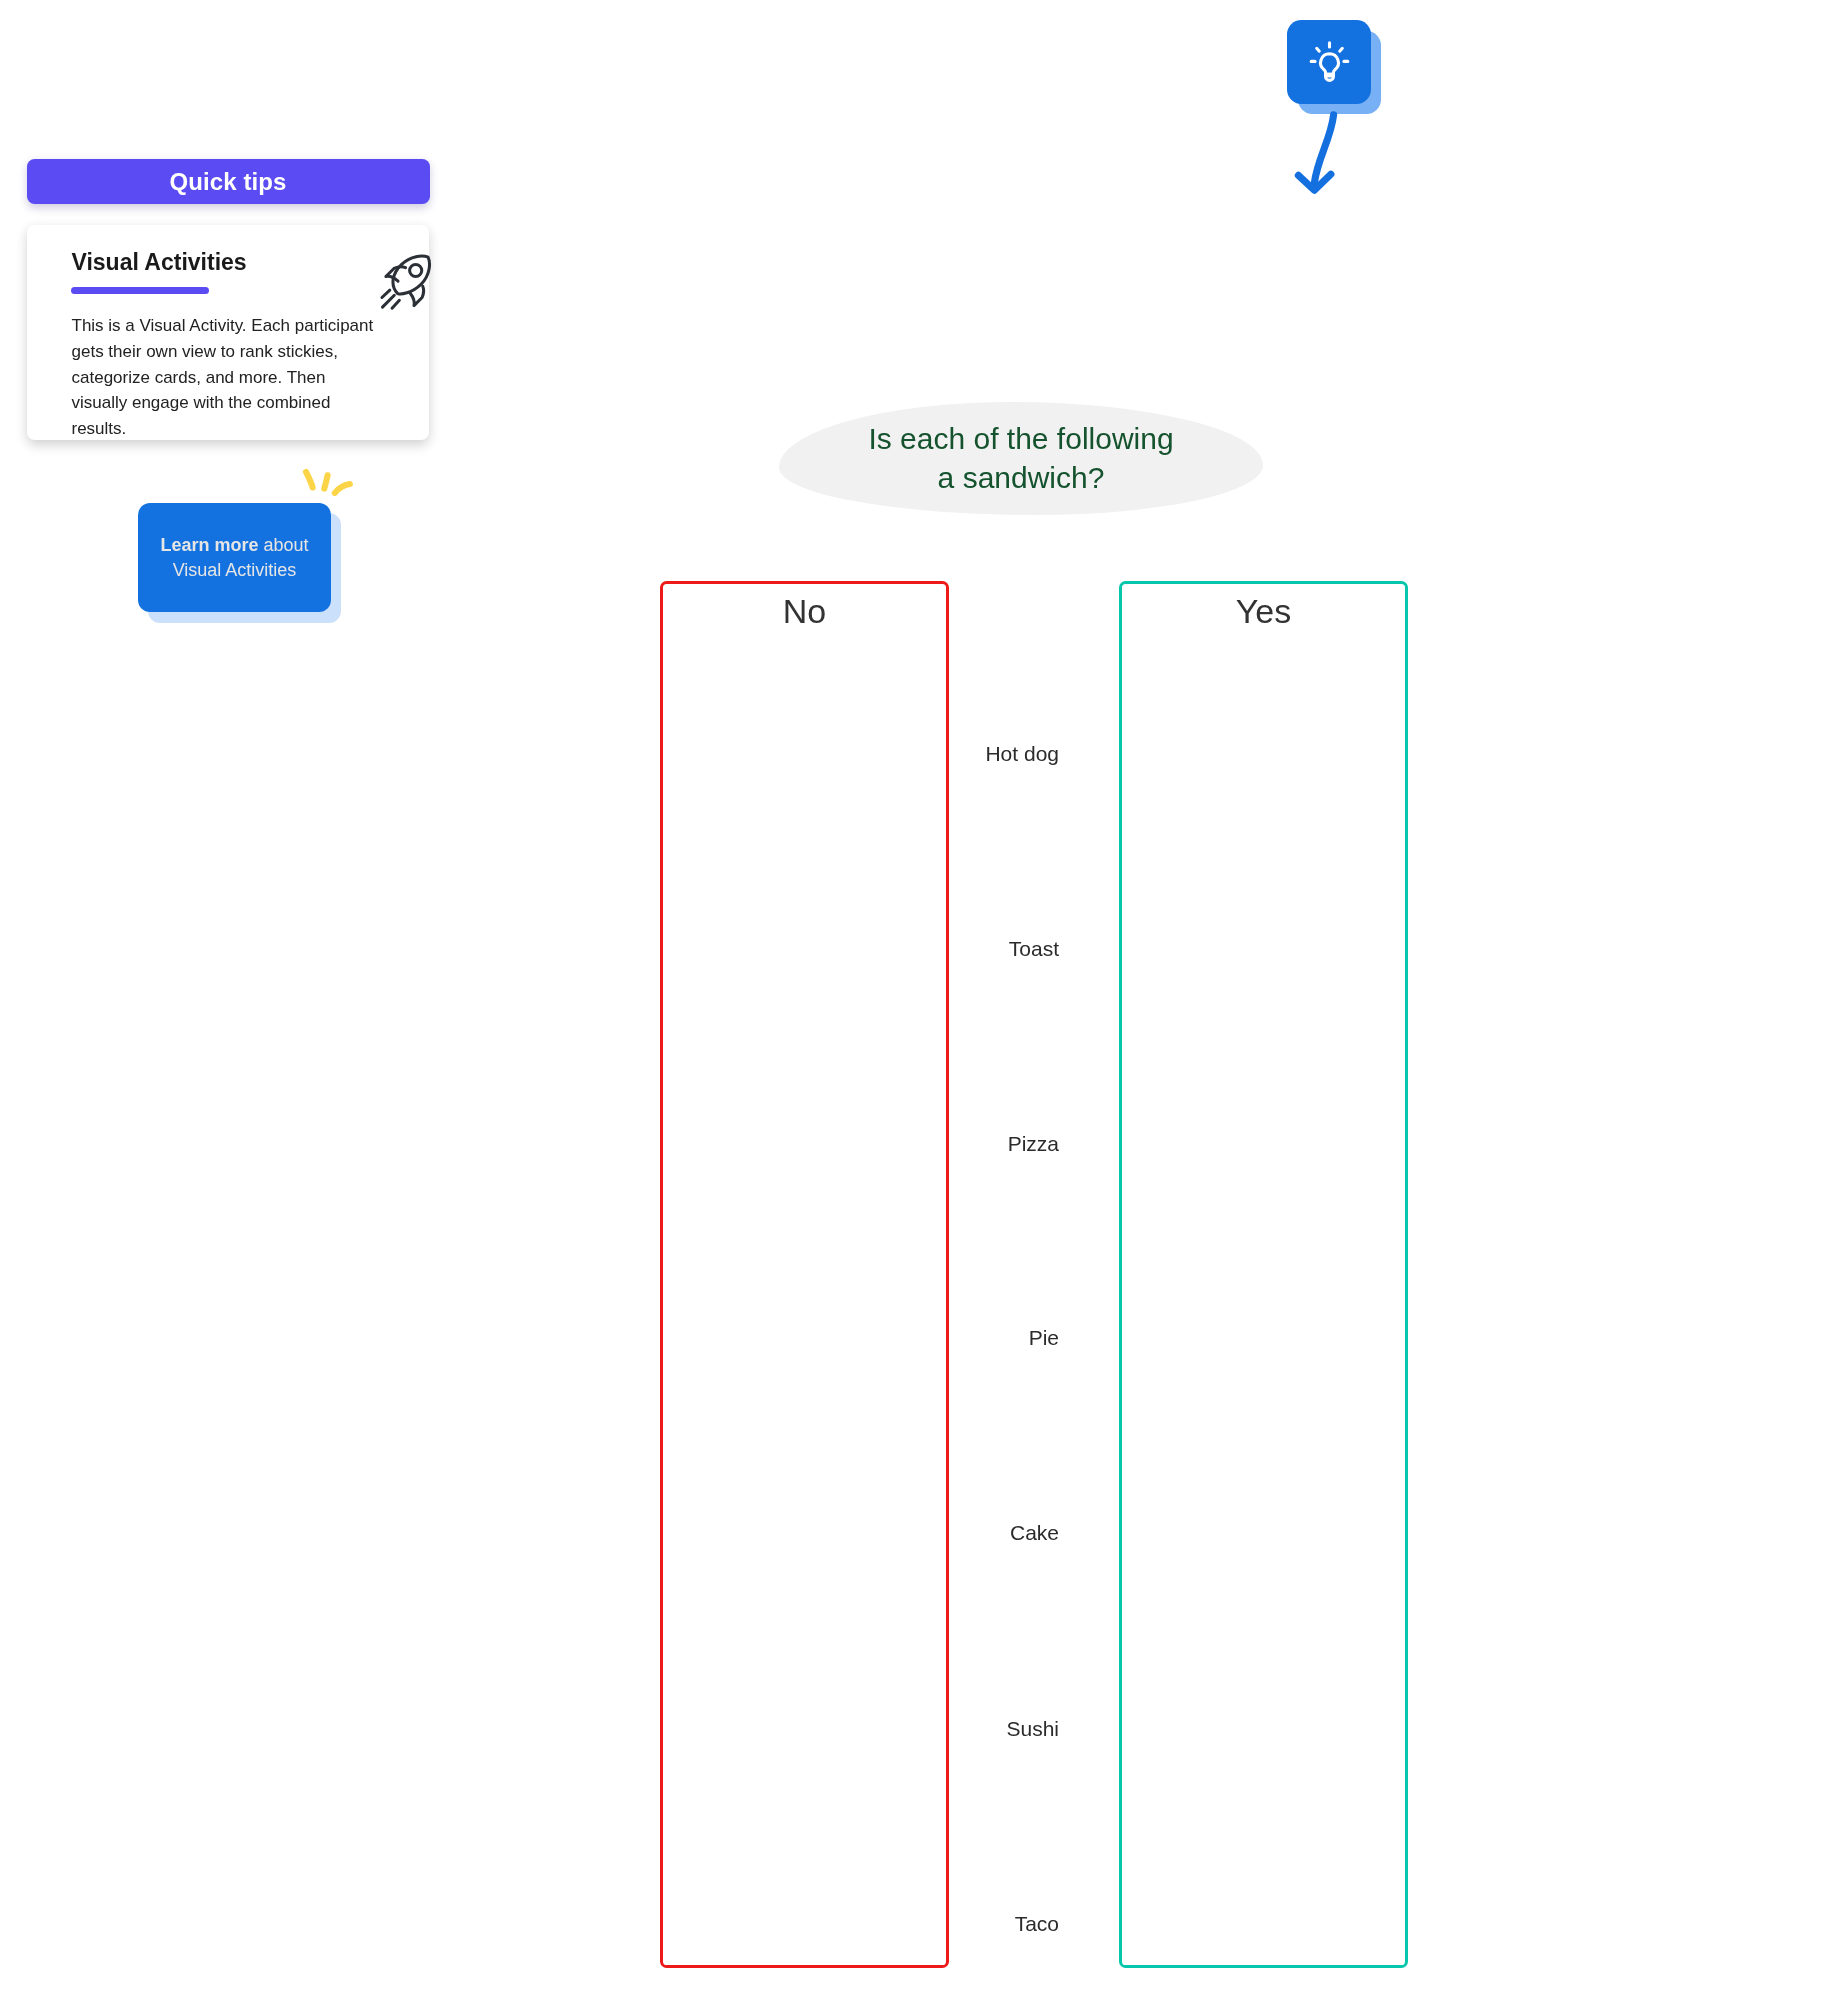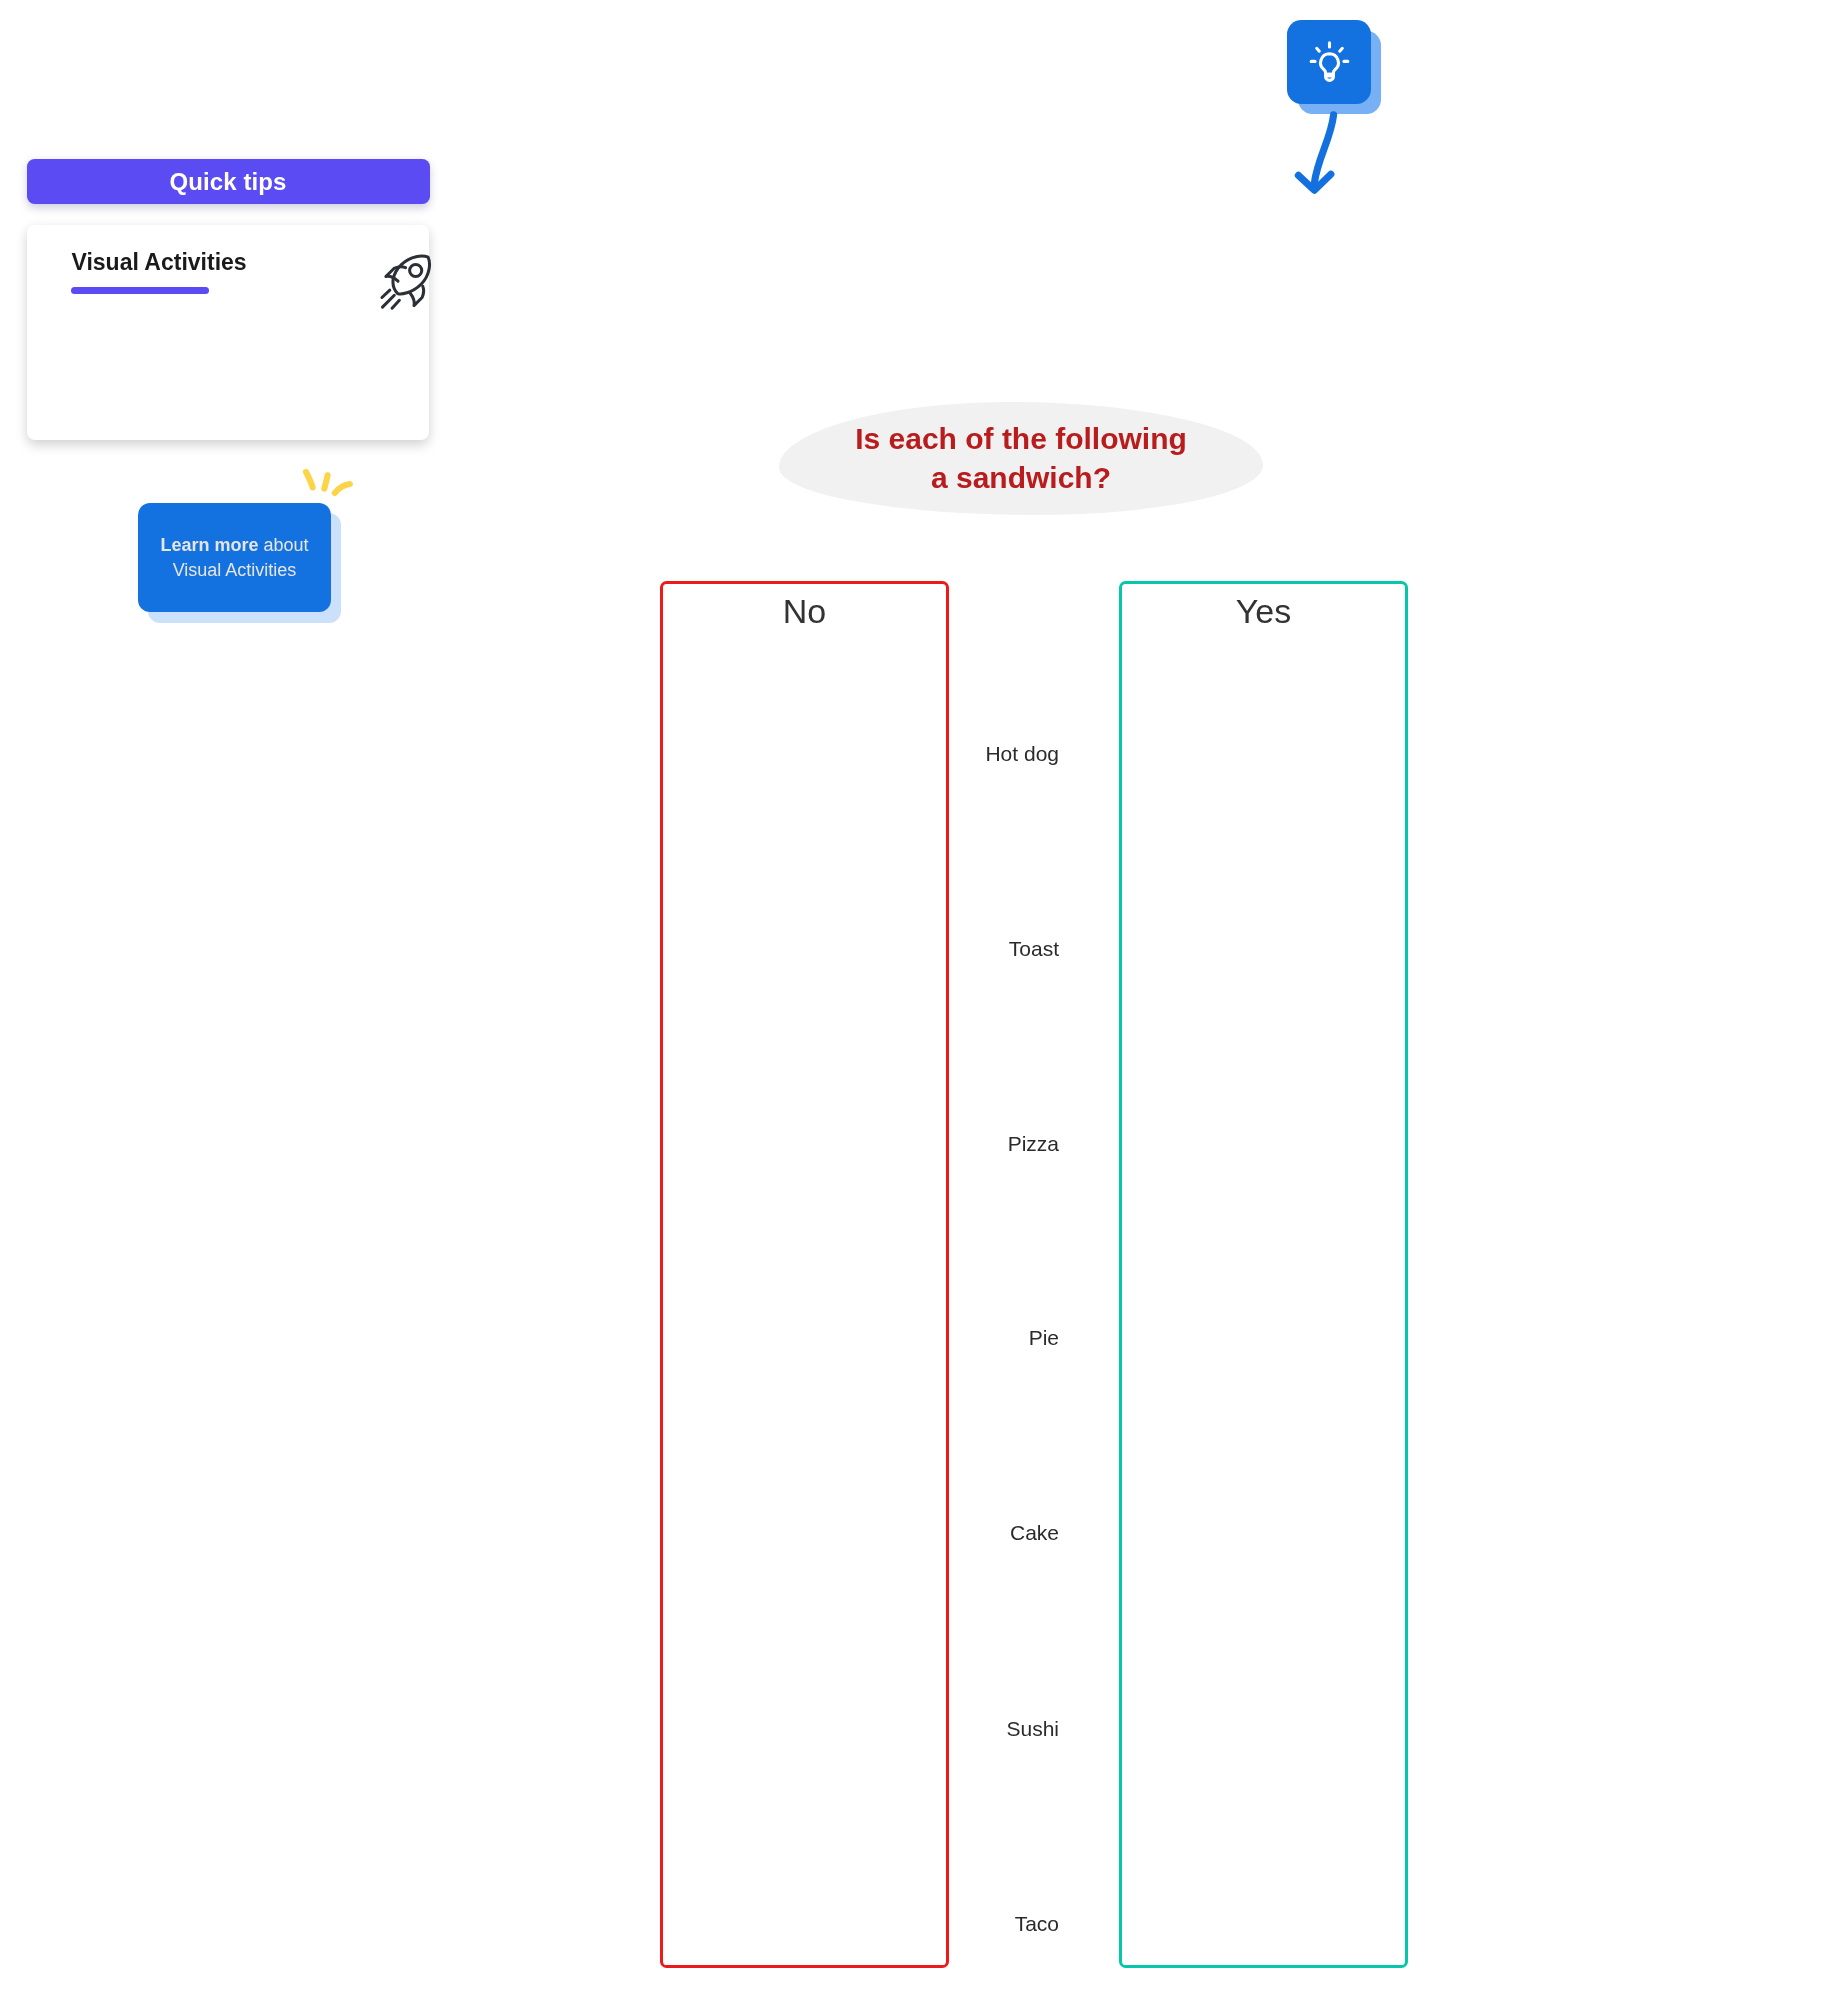--- a/index.html
+++ b/index.html
@@ -181,22 +181,22 @@
     border-radius: 48% 52% 47% 53% / 58% 56% 44% 42%;
   }
   #activity-title-text {
     position: absolute;
     inset: 0;
     display: flex;
     flex-direction: column;
     align-items: center;
     justify-content: center;
     font-size: 30px;
-    font-weight: 700;
-    color: #b91c1c;
+    font-weight: 400;
+    color: #14532d;
     line-height: 1.28;
     text-align: center;
   }
 
   
   .bucket {
     top: 581px;
     height: 1387px;
     border-style: solid;
     border-width: 3.9px;
@@ -271,20 +271,21 @@
   </svg>
 </div>
 
 <div class="abs" id="quick-tips-header" style="background: rgb(90, 75, 242);">
   <span id="quick-tips-header-label">Quick tips</span>
 </div>
 
 <div class="abs" id="tip-card">
   <div id="tip-card-title">Visual Activities</div>
   <div id="tip-card-rule" style="background: rgb(90, 75, 242);"></div>
+  <div id="tip-card-body">This is a Visual Activity. Each participant gets their own view to rank stickies, categorize cards, and more. Then visually engage with the combined results.</div>
 
   <div id="tip-card-rocket">
     <svg width="72" height="72" viewBox="0 0 64 64" fill="none" stroke="#2b2f36" stroke-width="2.7" stroke-linecap="round" stroke-linejoin="round">
       <path d="M25.5 40.5 C 19 34, 20 23, 29 14.5 C 37 7, 47.5 6, 52.5 8.2 C 55 13.5, 54.2 24, 46.5 32 C 38 40.5, 28 41.5, 25.5 40.5 Z"></path>
       <circle cx="41.5" cy="20" r="5.4"></circle>
       <path d="M25.8 29.5 C 21.5 25.5, 18.5 24.5, 15 25.3 L 22.2 18.2 C 25.2 16.8, 29.5 16.2, 32.5 17.5"></path>
       <path d="M36.5 40 C 40 44.5, 40.8 47.8, 40 51.2 L 47.2 44 C 48.5 41, 49 37, 47.8 34"></path>
       <path d="M12 52.5 L 22.5 42"></path>
       <path d="M11.5 44 L 18.5 37.5"></path>
       <path d="M20.5 53.5 L 27 46.5"></path>

